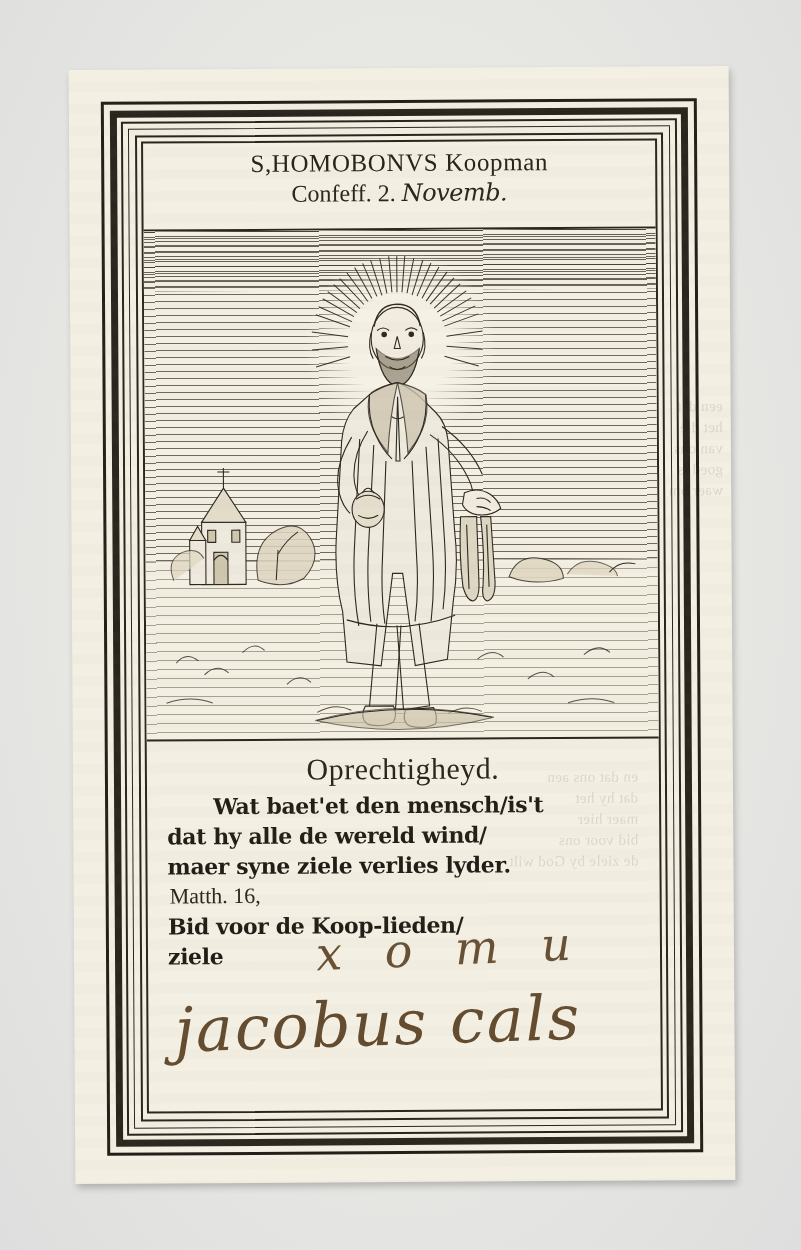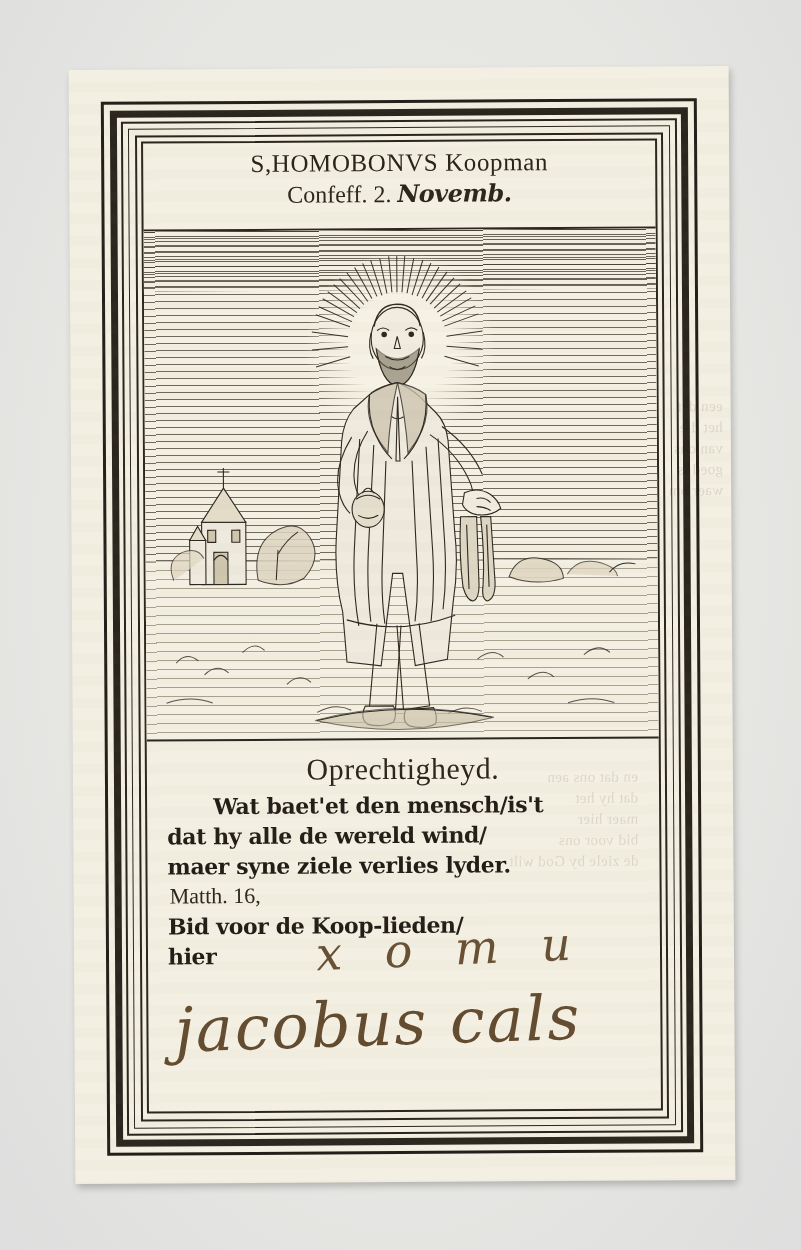--- a/index.html
+++ b/index.html
@@ -118,21 +118,21 @@
     white-space: nowrap;
   }
   .title-line2 {
     font-size: 24px;
     color: #2a241b;
     margin-top: 2px;
     white-space: nowrap;
   }
   .blackletter {
     font-family: "DejaVu Serif", serif;
-    font-weight: bold;
+    font-weight: normal;
     font-style: italic;
     letter-spacing: -0.5px;
   }
 
   
   .engraving {
     position: absolute;
     left: 0; right: 0;
     top: 88px;
     height: 508px;
@@ -459,21 +459,21 @@
       <div class="verse">
         <span class="indent">Wat baet'et den mensch/is't</span><br>
         <span>dat hy alle de wereld wind/</span><br>
         <span>maer syne ziele verlies lyder.</span>
       </div>
 
       <div class="scripture">Matth. 16,</div>
 
       <div class="prayer">
         <span class="indent">Bid voor de Koop-lieden/</span><br>
-        <span>hier</span>
+        <span>ziele</span>
       </div>
     </div>
 
     <div class="handwriting">
       <div class="hand-line hand-top">x o m u</div>
       <div class="hand-line hand-bottom">jacobus cals</div>
     </div>
 
   </div>
 </div>

